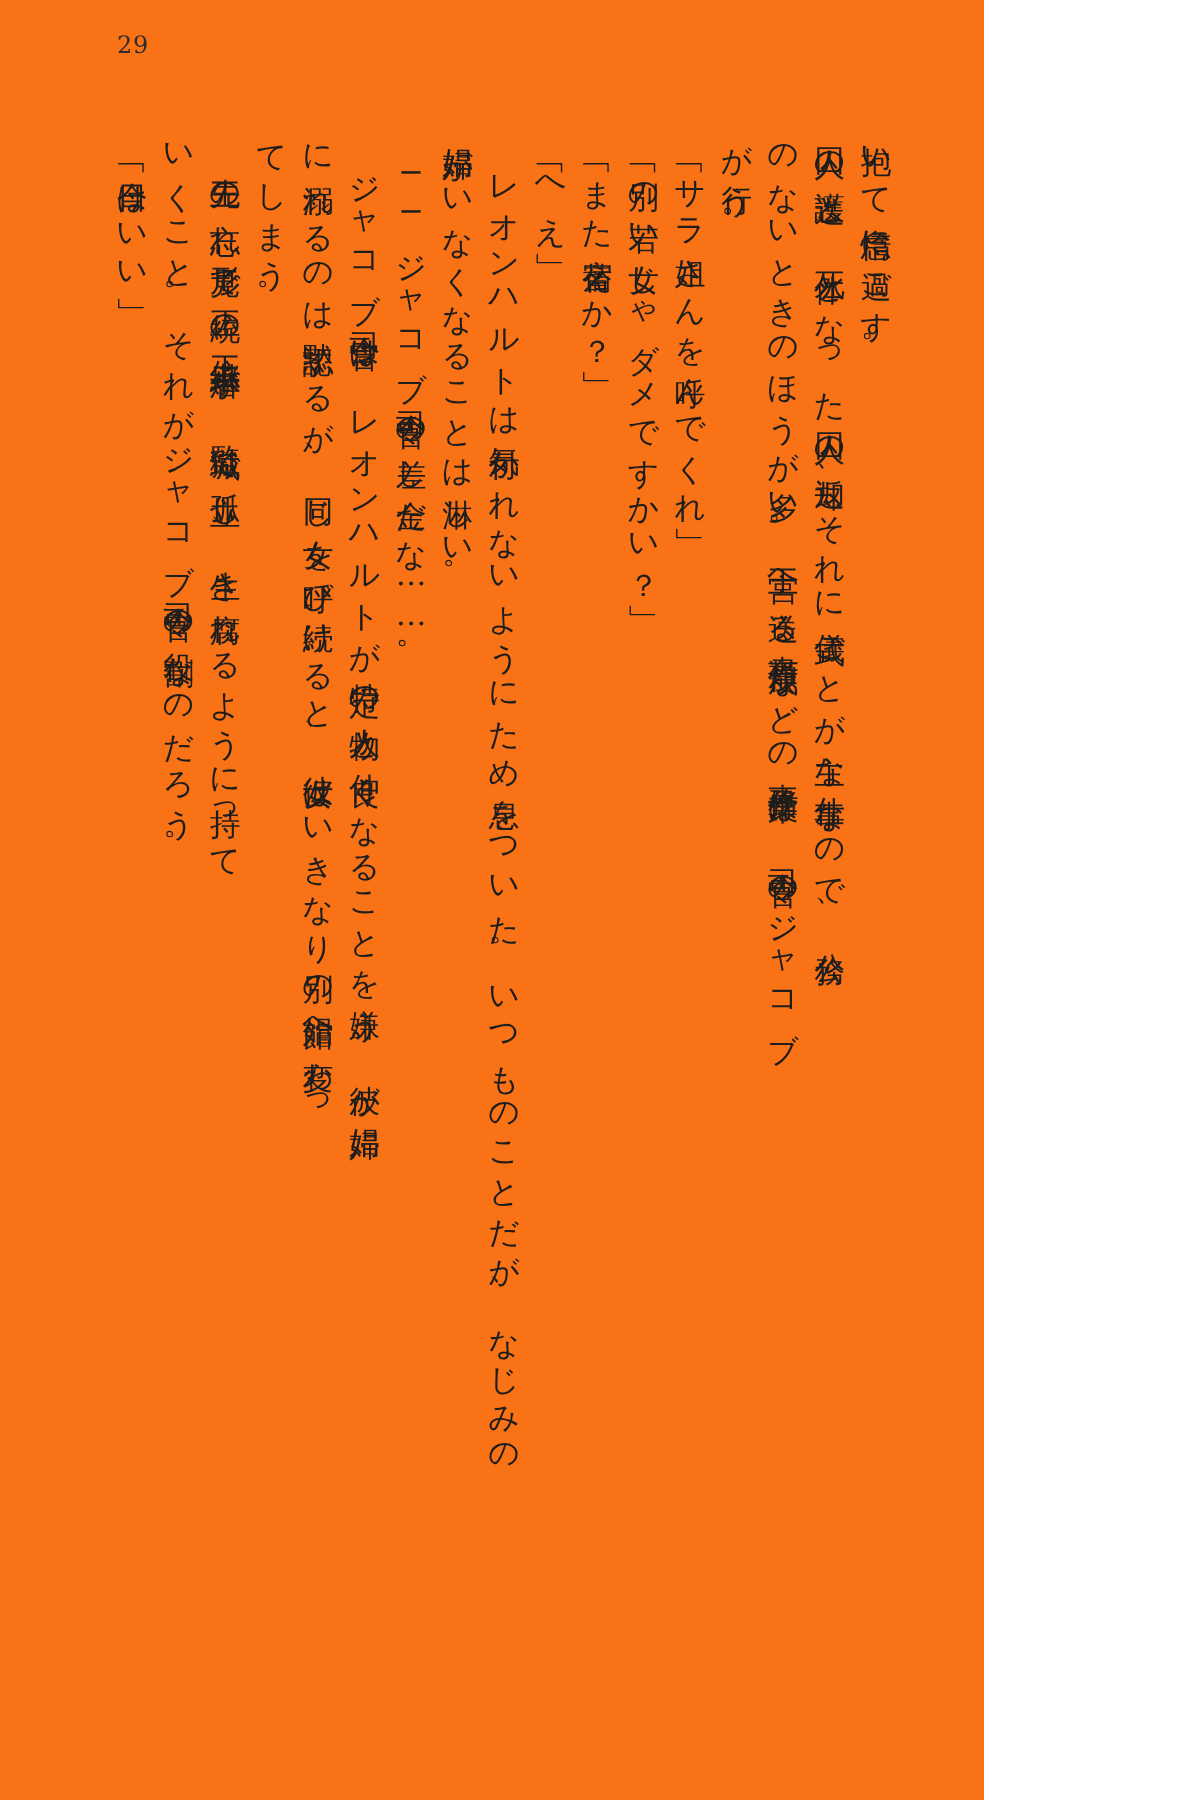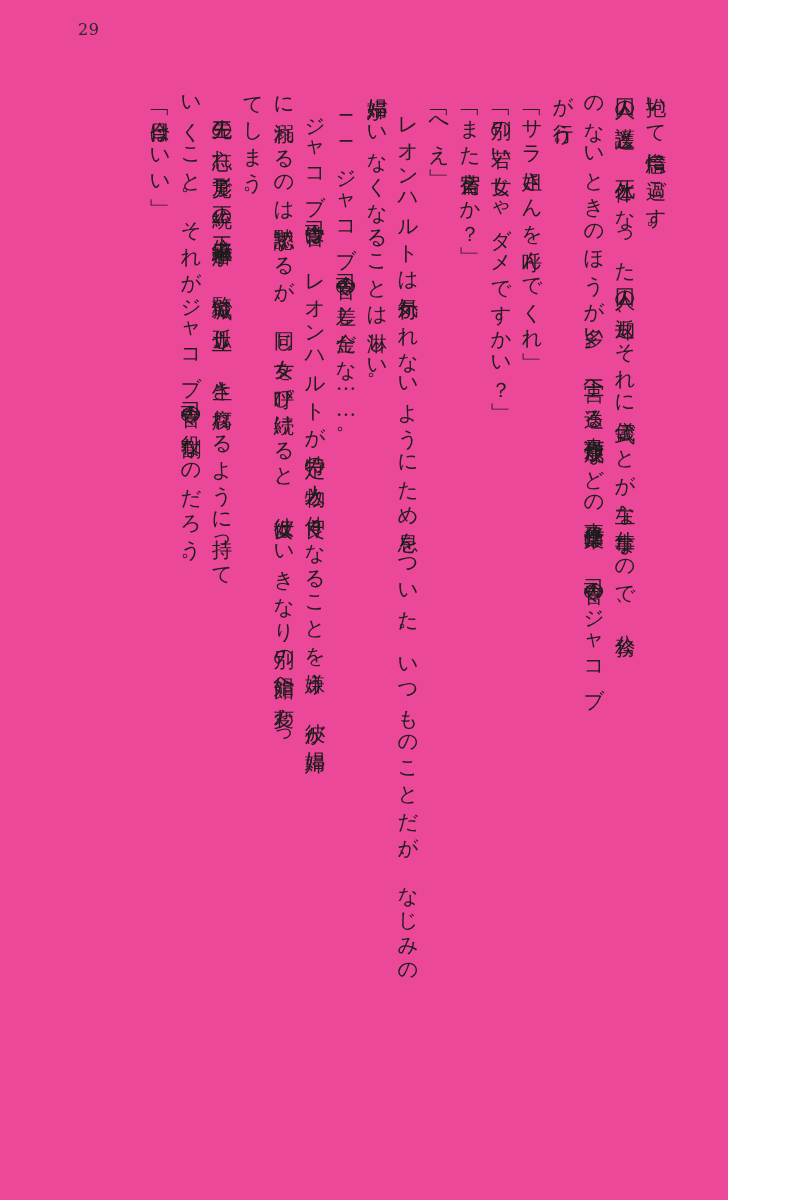--- a/index.html
+++ b/index.html
@@ -2,23 +2,23 @@
 <html><head>
 <meta charset="utf-8">
 <style>
   html, body {
     margin: 0;
     padding: 0;
     background: #ffffff;
   }
   .page {
     position: relative;
-    width: 728px;
+    width: 656px;
     height: 1200px;
-    background: #ec4899;
+    background: #f97316;
     overflow: hidden;
     font-family: "DejaVu Serif", "Liberation Serif", serif;
     color: #1a1a1a;
   }
   .page-number {
     position: absolute;
     top: 20px;
     left: 78px;
     font-size: 16px;
     font-family: "DejaVu Serif", "Liberation Serif", serif;

